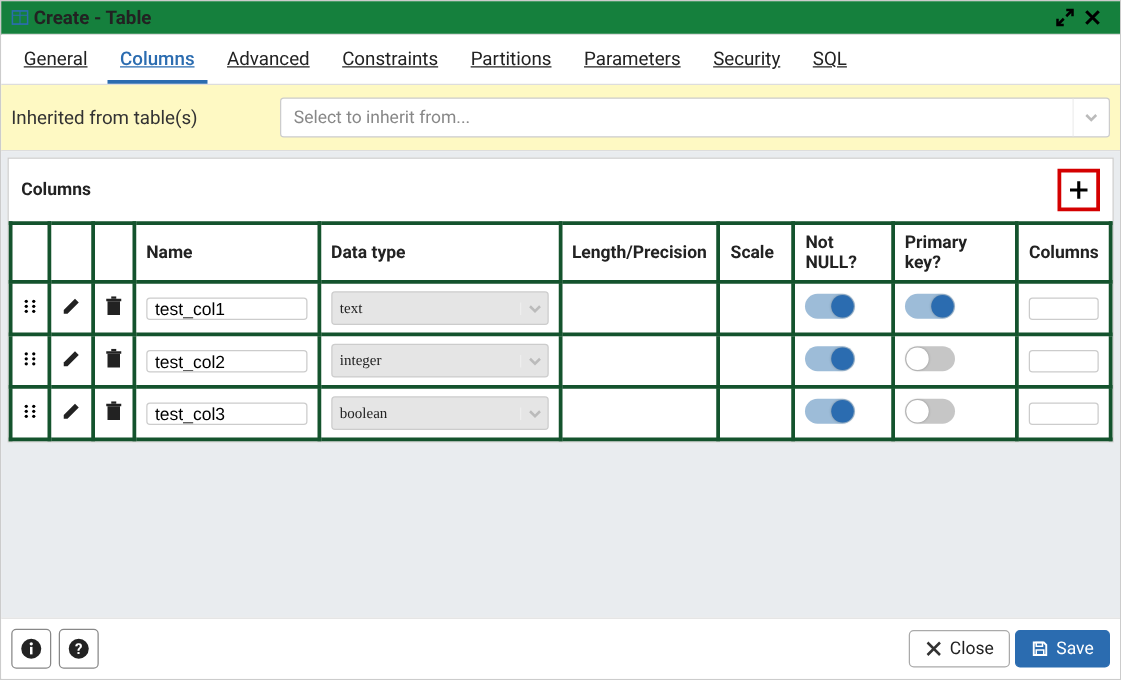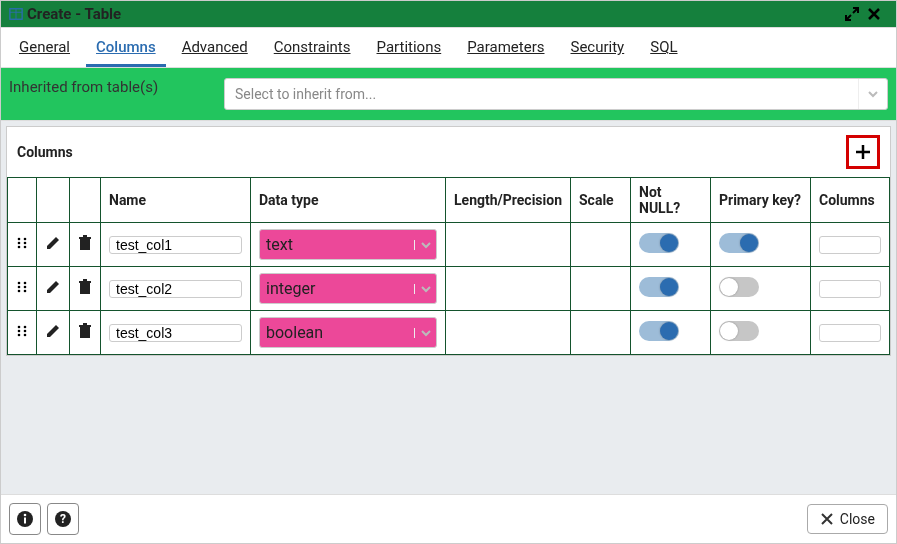--- a/index.html
+++ b/index.html
@@ -51,22 +51,23 @@
     cursor:pointer;
     text-decoration:underline;
   }
   .tab.active {
     color:#2b6cb0;
     border-bottom: 3px solid #2b6cb0;
     font-weight:500;
   }
   .inherit-row {
     display:flex;
+    align-items:center;
     padding:10px 8px;
-    background:#22c55e;
+    background:#fef9c3;
     border-bottom:1px solid #ddd;
   }
   .inherit-row label { width: 215px; color:#333; font-size:15px;}
   .inherit-select {
     flex:1;
     height:32px;
     border:1px solid #ccc;
     border-radius:3px;
     background:#fff;
     display:flex;
@@ -107,21 +108,21 @@
     background:#fff;
     display:flex; align-items:center; justify-content:center;
     font-size:24px; font-weight:700;
     cursor:pointer;
   }
   table.cols {
     width:100%;
     border-collapse:collapse;
   }
   table.cols th, table.cols td {
-    border:1px solid #14532d;
+    border:3px solid #14532d;
     padding:6px 8px;
     text-align:left;
     font-size:14px;
     vertical-align:middle;
   }
   table.cols th { font-weight:700; background:#fff;}
   .handle-col{width:28px;}
   .edit-col{width:28px;}
   .del-col{width:28px;}
   .name-col{width:150px;}
@@ -137,23 +138,24 @@
     border:1px solid #ccc;
     border-radius:3px;
     padding:0 6px;
     font-size:14px;
   }
   .select-box {
     width:100%;
     border:1px solid #ccc;
     border-radius:3px;
     padding:5px 24px 5px 6px;
-    font-size:16px;
+    font-size:12px;
     position:relative;
-    background:#ec4899;
+    background:#e5e5e5;
+    font-family:Liberation Serif, serif;
   }
   .select-box .chev {
     position:absolute; right:5px; top:50%; transform:translateY(-50%);
     color:#bbb;
     border-left:1px solid #eee; padding-left:6px;
   }
   .toggle {
     width:40px; height:20px; border-radius:20px;
     background:#c6c6c6;
     position:relative;
@@ -413,15 +415,23 @@
           <text x="9" y="13" text-anchor="middle" font-size="12" font-weight="700" fill="#fff">?</text>
         </svg>
     </div>
     <span class="spacer"></span>
     <div class="btn">
       <svg width="14" height="14" viewBox="0 0 14 14">
           <path d="M2 2 L12 12 M12 2 L2 12" stroke="#333" stroke-width="2"></path>
         </svg>
       <span>Close</span>
     </div>
+    <div class="btn primary">
+      <svg width="14" height="14" viewBox="0 0 14 14">
+          <path d="M2 2 L10 2 L12 4 L12 12 L2 12 Z" fill="none" stroke="#fff" stroke-width="1.5"></path>
+          <rect x="4" y="2" width="5" height="3" fill="none" stroke="#fff" stroke-width="1.2"></rect>
+          <rect x="4" y="8" width="6" height="4" fill="none" stroke="#fff" stroke-width="1.2"></rect>
+        </svg>
+      <span>Save</span>
+    </div>
   </div>
 
 </div>
 
 </body></html>

